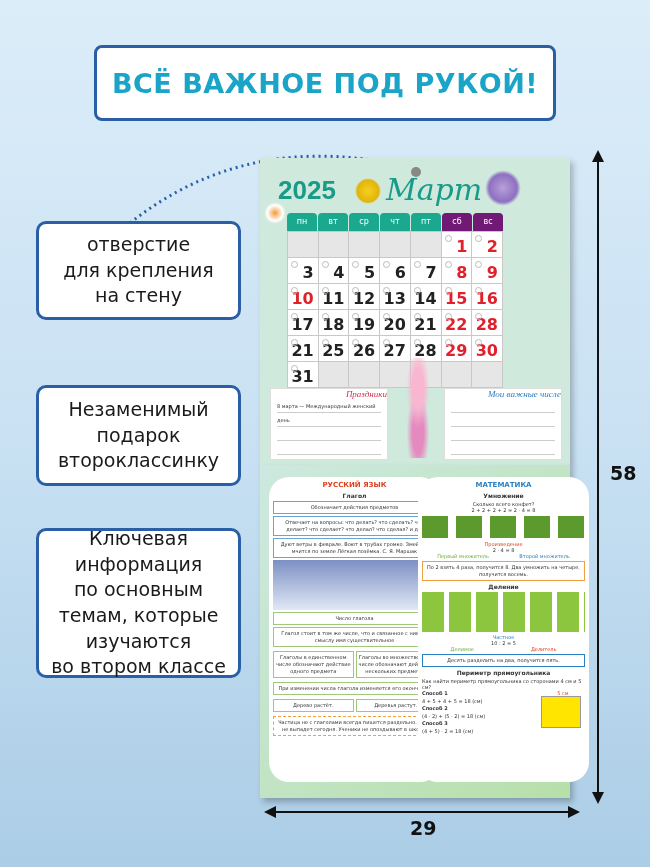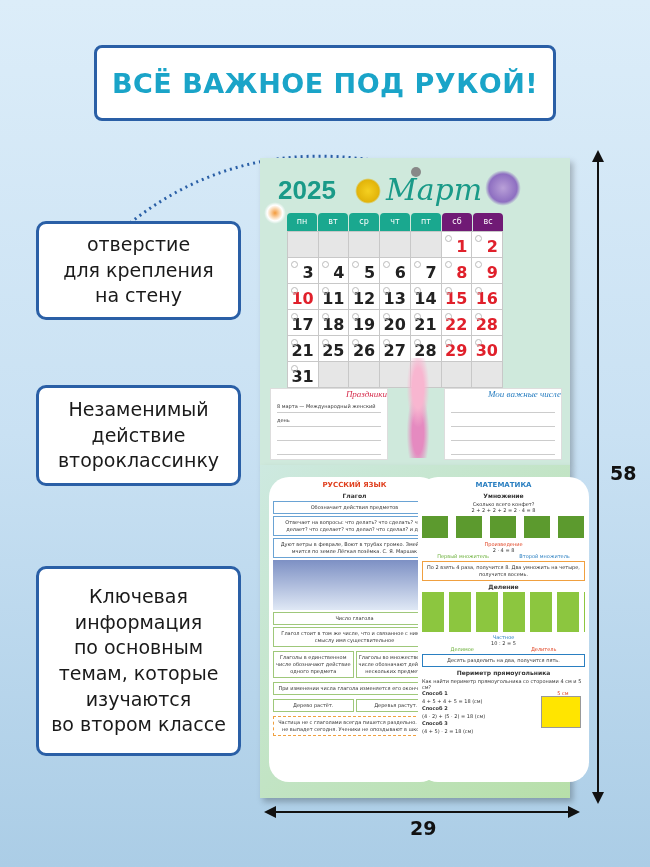--- a/index.html
+++ b/index.html
@@ -48,24 +48,24 @@
   <polygon points="278,32 292,44 276,48" fill="#2a5fa6"></polygon>
 </svg>
 
 <div class="feat" style="top:221px;height:99px">
   <span>отверстие
 для крепления
 на стену</span>
 </div>
 <div class="feat" style="top:385px;height:101px">
   <span>Незаменимый
-действие
+подарок
 второклассинку</span>
 </div>
-<div class="feat" style="top:566px;height:190px">
+<div class="feat" style="top:528px;height:150px">
   <span>Ключевая
 информация
 по основным
 темам, которые
 изучаются
 во втором классе</span>
 </div>
 
 <div class="cal">
   <div class="hole"></div>

